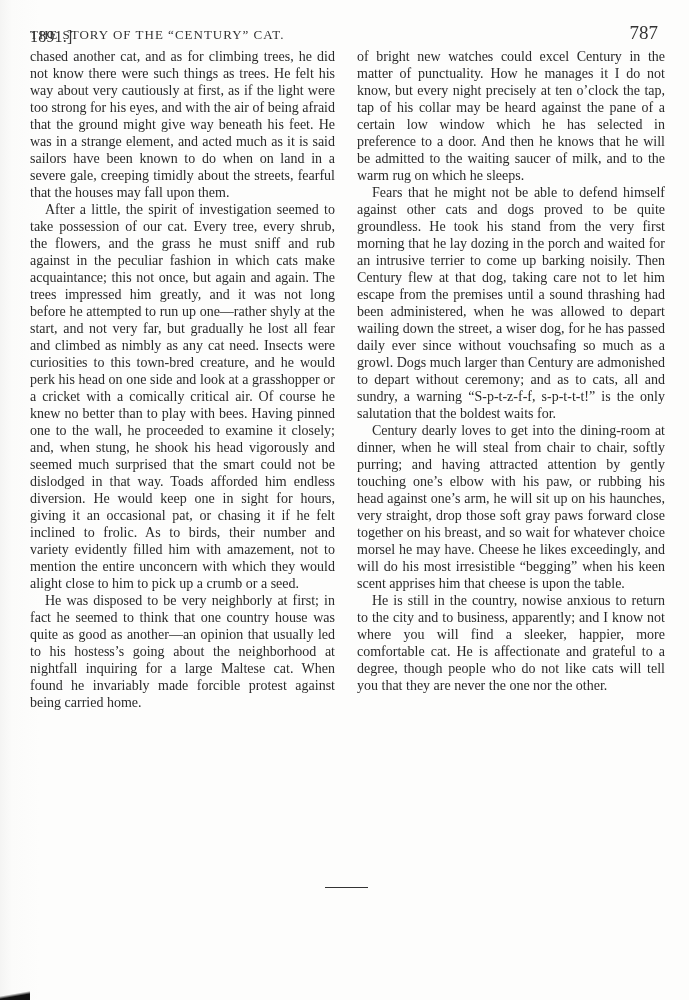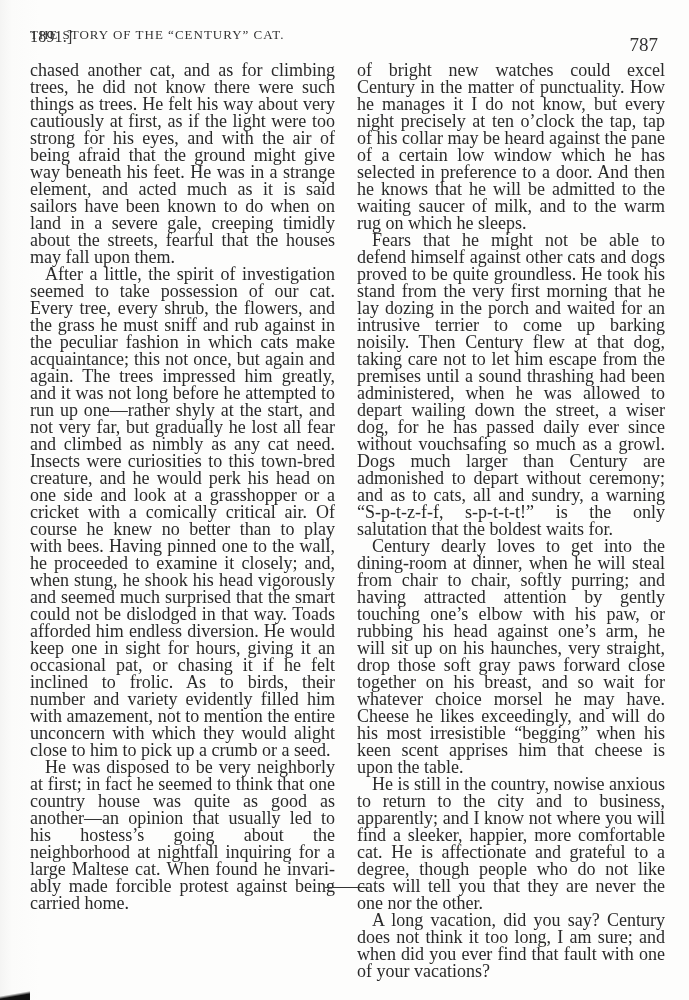--- a/index.html
+++ b/index.html
@@ -11,22 +11,22 @@
     position: relative;
   }
   .page { position: absolute; left: 0; top: 0; width: 689px; height: 1000px;
     background: linear-gradient(90deg, #f4f4f3 0px, #fbfbfa 12px, #fdfdfc 40px, #fdfdfc 100%); }
   .corner-shadow { position: absolute; left: 0; bottom: 0; width: 30px; height: 10px;
     background: linear-gradient(170deg, transparent 40%, #111 60%); }
   .header { position: absolute; top: 22px; left: 30px; width: 628px; height: 24px; }
   .header .date { position: absolute; left: 0; top: 6px; font-size: 16px; letter-spacing: 0.2px; color: #333; }
   .header .title { position: absolute; left: 0; right: 0; top: 5px; 
     font-size: 13px; letter-spacing: 1px; color: #333; }
-  .header .pageno { position: absolute; right: 0; top: 0; font-size: 19px; color: #333; margin-top: 12px; }
-  .col { position: absolute; top: 62px; font-size: 18px; line-height: 17px; text-align: justify;
+  .header .pageno { position: absolute; right: 0; top: 0; font-size: 19px; color: #333; }
+  .col { position: absolute; top: 48px; font-size: 14px; line-height: 17px; text-align: justify;
     hyphens: manual; }
   .col.left { left: 30px; width: 305px; }
   .col.right { left: 347px; width: 308px; margin-left: 10px; }
   .col p { margin: 0; text-indent: 15px; }
   .col p.cont { text-indent: 0; }
   .rule { position: absolute; top: 887px; left: 325px; width: 43px; height: 0; border-top: 1px solid #333; }
 </style>
 </head>
 <body>
 
@@ -41,18 +41,17 @@
     <p class="cont">chased another cat, and as for climbing trees, he did not know there were such things as trees. He felt his way about very cautiously at first, as if the light were too strong for his eyes, and with the air of being afraid that the ground might give way beneath his feet.  He was in a strange element, and acted much as it is said sailors have been known to do when on land in a severe gale, creeping timidly about the streets, fearful that the houses may fall upon them.</p>
     <p>After a little, the spirit of investigation seemed to take possession of our cat.  Every tree, every shrub, the flowers, and the grass he must sniff and rub against in the peculiar fashion in which cats make acquaintance; this not once, but again and again.  The trees impressed him greatly, and it was not long before he attempted to run up one—rather shyly at the start, and not very far, but gradually he lost all fear and climbed as nimbly as any cat need.  Insects were curiosi­ties to this town-bred creature, and he would perk his head on one side and look at a grasshopper or a cricket with a comically criti­cal air.  Of course he knew no better than to play with bees.  Having pinned one to the wall, he proceeded to examine it closely; and, when stung, he shook his head vigorously and seemed much surprised that the smart could not be dislodged in that way.  Toads afforded him endless diversion.  He would keep one in sight for hours, giving it an occasional pat, or chasing it if he felt inclined to frolic.  As to birds, their number and variety evidently filled him with amazement, not to mention the entire uncon­cern with which they would alight close to him to pick up a crumb or a seed.</p>
     <p>He was disposed to be very neighborly at first; in fact he seemed to think that one coun­try house was quite as good as another—an opinion that usually led to his hostess’s going about the neighborhood at nightfall inquiring for a large Maltese cat.  When found he invari­ably made forcible protest against being carried home.</p>
   </div>
 
   <div class="col right">
     <p class="cont">of bright new watches could excel Century in the matter of punctuality.  How he manages it I do not know, but every night precisely at ten o’clock the tap, tap of his collar may be heard against the pane of a certain low window which he has selected in preference to a door.  And then he knows that he will be admitted to the waiting saucer of milk, and to the warm rug on which he sleeps.</p>
     <p>Fears that he might not be able to defend himself against other cats and dogs proved to be quite groundless.  He took his stand from the very first morning that he lay dozing in the porch and waited for an intrusive terrier to come up barking noisily.  Then Century flew at that dog, taking care not to let him escape from the premises until a sound thrashing had been ad­ministered, when he was allowed to depart wailing down the street, a wiser dog, for he has passed daily ever since without vouchsafing so much as a growl.  Dogs much larger than Cen­tury are admonished to depart without cere­mony; and as to cats, all and sundry, a warning “S-p-t-z-f-f, s-p-t-t-t!” is the only salutation that the boldest waits for.</p>
     <p>Century dearly loves to get into the dining-room at dinner, when he will steal from chair to chair, softly purring; and having attracted atten­tion by gently touching one’s elbow with his paw, or rubbing his head against one’s arm, he will sit up on his haunches, very straight, drop those soft gray paws forward close together on his breast, and so wait for whatever choice morsel he may have.  Cheese he likes exceed­ingly, and will do his most irresistible “beg­ging” when his keen scent apprises him that cheese is upon the table.</p>
     <p>He is still in the country, nowise anxious to return to the city and to business, apparently; and I know not where you will find a sleeker, happier, more comfortable cat.  He is affec­tionate and grateful to a degree, though people who do not like cats will tell you that they are never the one nor the other.</p>
-    <p>A long vacation, did you say?  Century does not think it too long, I am sure; and when did you ever find that fault with one of your vacations?</p>
   </div>
 
   <div class="rule"></div>
   <div class="corner-shadow"></div>
 </div>
 
 </body></html>

